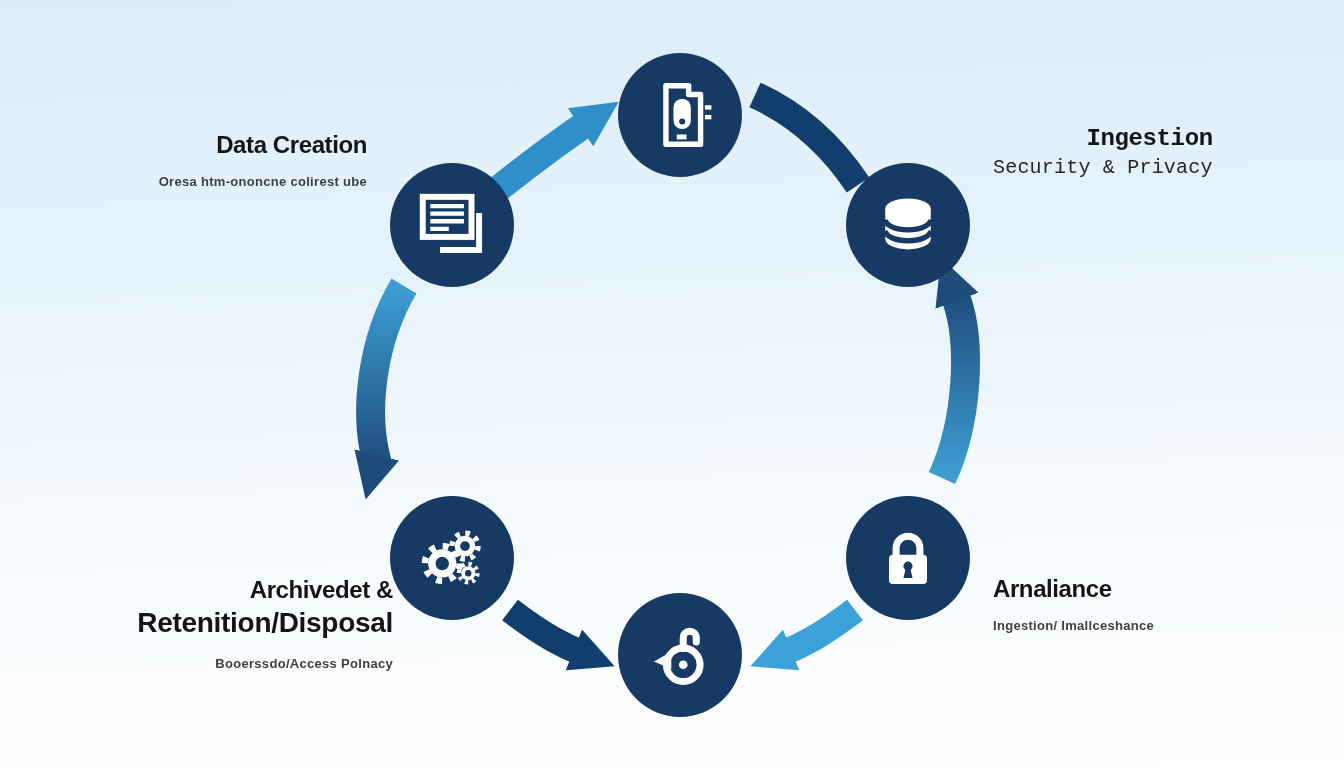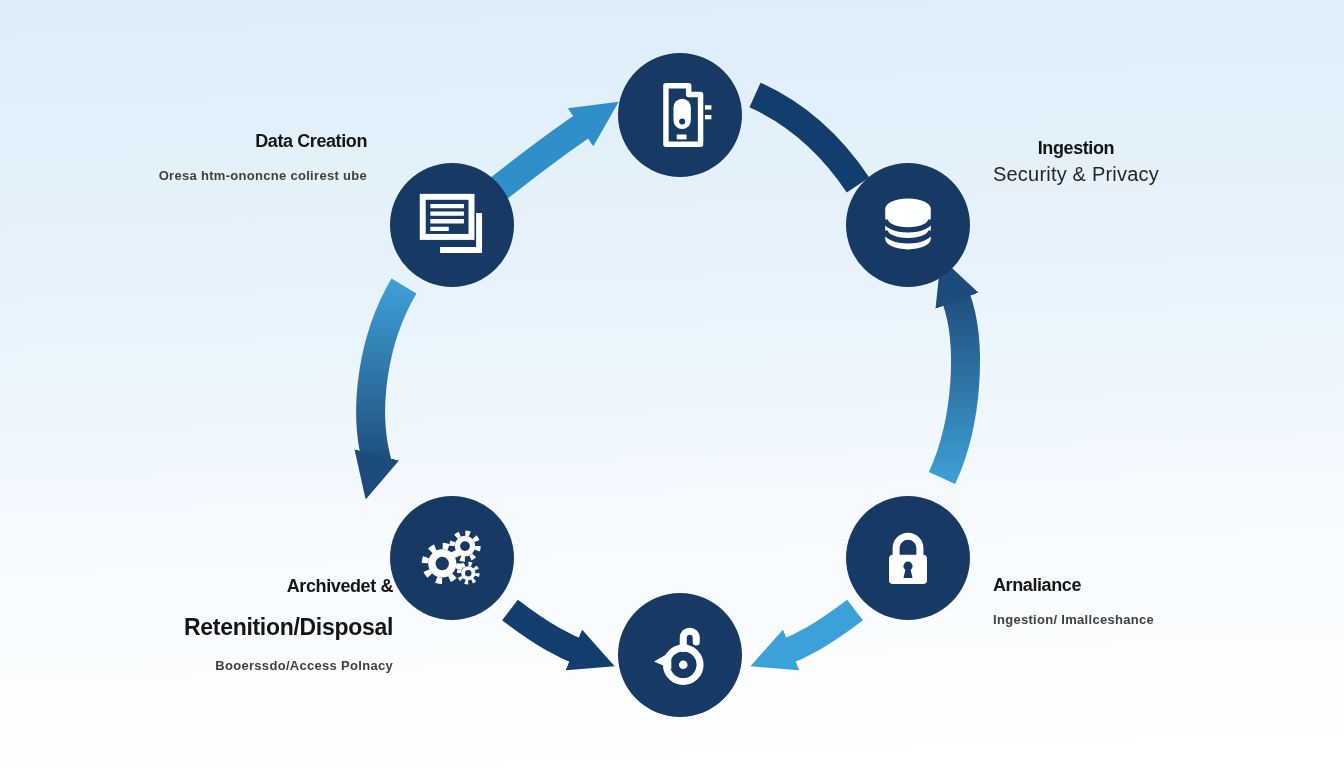--- a/index.html
+++ b/index.html
@@ -47,37 +47,37 @@
   .stop-light{stop-color:var(--grad-light);}
   .stop-dark{stop-color:var(--grad-dark);}
 
   .icon-stroke{stroke:#ffffff;fill:none;}
   .icon-fill{fill:#ffffff;}
   .icon-navy{fill:var(--circle);}
   .icon-navy-stroke{stroke:var(--circle);fill:none;}
 
   .label{position:absolute;}
   .label .title{
-    font-size:18px;font-weight:bold;color:var(--heading);
+    font-size:24px;font-weight:bold;color:var(--heading);
     letter-spacing:-0.4px;line-height:1.1;
   }
   .label .subtitle{
     font-size:20px;font-weight:500;color:var(--subheading);
     line-height:1.25;margin-top:3px;letter-spacing:0.2px;
   }
   .label .subtitle.bold-sub{
-    font-size:23px;font-weight:bold;color:var(--heading);
-    letter-spacing:-0.3px;margin-top:16px;
+    font-size:28px;font-weight:bold;color:var(--heading);
+    letter-spacing:-0.3px;margin-top:2px;
   }
   .label .caption{
     font-size:13px;font-weight:700;color:var(--caption);
     margin-top:16px;letter-spacing:0.3px;
   }
   .label-top-left{right:977px;top:132px;text-align:right;}
-  .label-top-right{left:993px;top:139px;text-align:center;}
+  .label-top-right{left:993px;top:126px;text-align:right;font-family:Liberation Mono, monospace;}
   .label-bottom-left{right:951px;top:577px;text-align:right;}
   .label-bottom-right{left:993px;top:576px;text-align:left;}
 </style>
 </head>
 <body>
 
 <div class="stage">
 
   <svg class="arrow" style="left:468px;top:75px;" width="170" height="135" viewBox="0 0 170 135">
     <defs>

